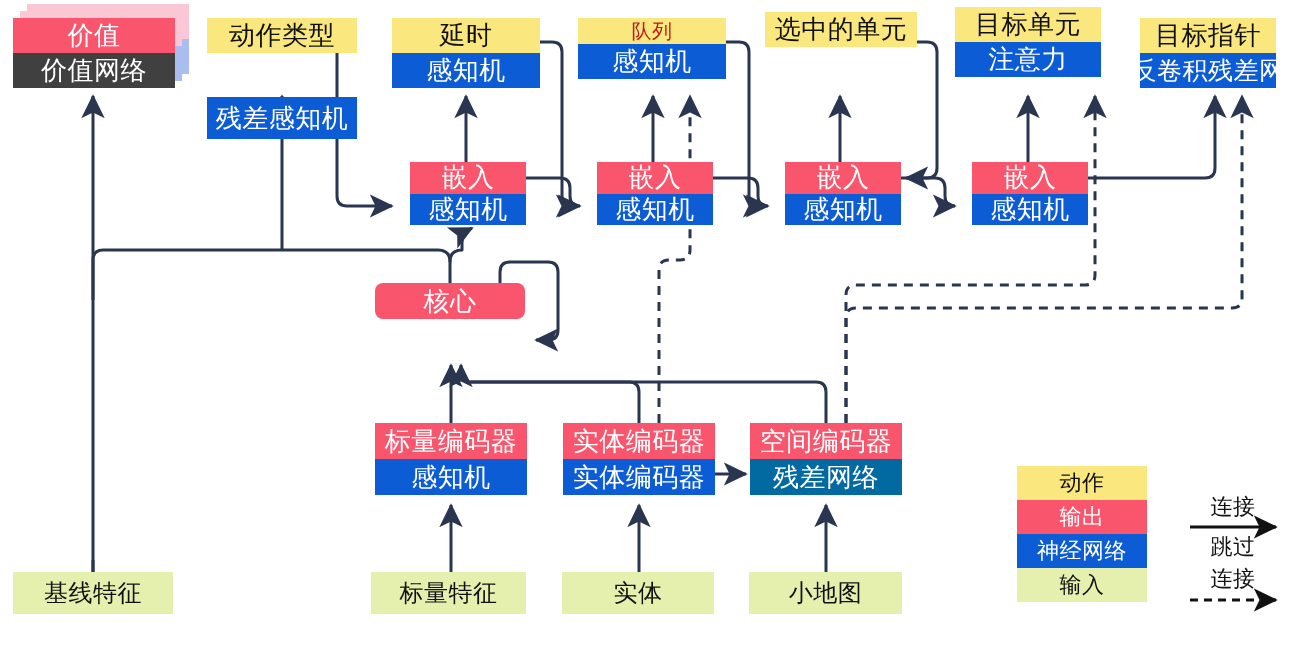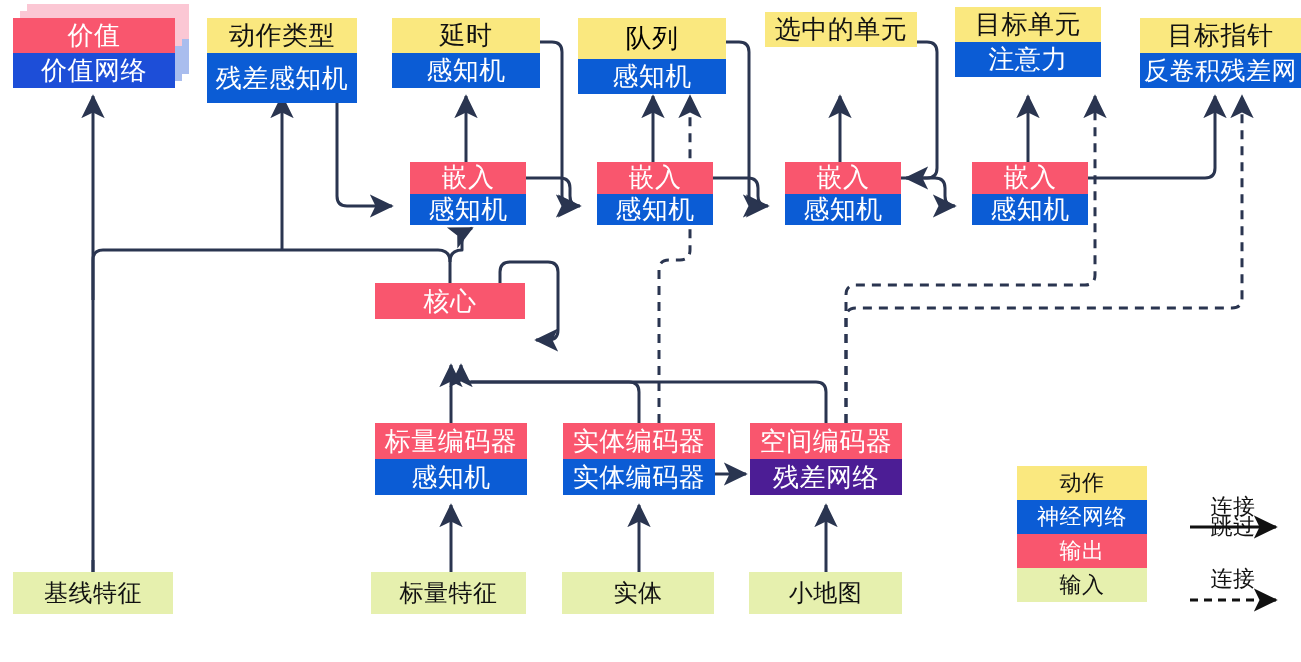--- a/index.html
+++ b/index.html
@@ -85,94 +85,94 @@
       <div class="shadow" style="left: 27px; top: 4px; width: 162px; height: 70px;">
         <div style="height: 35px; background: rgb(251, 199, 212);"></div>
         <div style="height: 35px; background: rgb(169, 189, 238);"></div>
       </div>
       <div class="shadow" style="left: 20px; top: 11px; width: 162px; height: 70px;">
         <div style="height: 35px; background: rgb(251, 199, 212);"></div>
         <div style="height: 35px; background: rgb(169, 189, 238);"></div>
       </div>
       <div class="node" style="left: 13px; top: 18px; width: 162px; height: 70px;">
         <div class="cell" style="height: 35px; background: rgb(249, 86, 110); color: rgb(255, 255, 255); font-size: 26px;">价值</div>
-        <div class="cell" style="height: 35px; background: #1d4ed8; color: rgb(255, 255, 255); font-size: 26px;">价值网络</div>
+        <div class="cell" style="height: 35px; background: #404040; color: rgb(255, 255, 255); font-size: 26px;">价值网络</div>
       </div>
       <div class="node" style="left: 207px; top: 18px; width: 150px; height: 70px;">
         <div class="cell" style="height: 35px; background: rgb(250, 232, 127); color: rgb(17, 17, 17); font-size: 26px;">动作类型</div>
-        <div class="cell" style="height: 50px; background: rgb(11, 92, 213); color: rgb(255, 255, 255); font-size: 26px;">残差感知机</div>
+        <div class="cell" style="height: 42px; background: rgb(11, 92, 213); color: rgb(255, 255, 255); font-size: 26px; margin-top: 44px;">残差感知机</div>
       </div>
       <div class="node" style="left: 392px; top: 18px; width: 148px; height: 70px;">
         <div class="cell" style="height: 35px; background: rgb(250, 232, 127); color: rgb(17, 17, 17); font-size: 26px;">延时</div>
         <div class="cell" style="height: 35px; background: rgb(11, 92, 213); color: rgb(255, 255, 255); font-size: 26px;">感知机</div>
       </div>
       <div class="node" style="left: 578px; top: 18px; width: 148px; height: 70px;">
-        <div class="cell" style="height: 41px; background: rgb(250, 232, 127); color: #000000; font-size: 26px;">队列</div>
+        <div class="cell" style="height: 26px; background: rgb(250, 232, 127); color: #b91c1c; font-size: 20px;">队列</div>
         <div class="cell" style="height: 35px; background: rgb(11, 92, 213); color: rgb(255, 255, 255); font-size: 26px;">感知机</div>
       </div>
       <div class="node" style="left: 765px; top: 12px; width: 152px; height: 70px;">
         <div class="cell" style="height: 35px; background: rgb(250, 232, 127); color: rgb(17, 17, 17); font-size: 26px;">选中的单元</div>
       </div>
       <div class="node" style="left: 955px; top: 7px; width: 146px; height: 70px;">
         <div class="cell" style="height: 35px; background: rgb(250, 232, 127); color: rgb(17, 17, 17); font-size: 26px;">目标单元</div>
         <div class="cell" style="height: 35px; background: rgb(11, 92, 213); color: rgb(255, 255, 255); font-size: 26px;">注意力</div>
       </div>
-      <div class="node" style="left: 1140px; top: 18px; width: 161px; height: 70px;">
+      <div class="node" style="left: 1140px; top: 18px; width: 136px; height: 70px;">
         <div class="cell" style="height: 35px; background: rgb(250, 232, 127); color: rgb(17, 17, 17); font-size: 26px;">目标指针</div>
         <div class="cell" style="height: 35px; background: rgb(11, 92, 213); color: rgb(255, 255, 255); font-size: 25px;">反卷积残差网</div>
       </div>
       <div class="node" style="left: 410px; top: 162px; width: 116px; height: 63px;">
         <div class="cell" style="height: 31.5px; background: rgb(249, 86, 110); color: rgb(255, 255, 255); font-size: 26px;">嵌入</div>
         <div class="cell" style="height: 31.5px; background: rgb(11, 92, 213); color: rgb(255, 255, 255); font-size: 26px;">感知机</div>
       </div>
       <div class="node" style="left: 597px; top: 162px; width: 116px; height: 63px;">
         <div class="cell" style="height: 31.5px; background: rgb(249, 86, 110); color: rgb(255, 255, 255); font-size: 26px;">嵌入</div>
         <div class="cell" style="height: 31.5px; background: rgb(11, 92, 213); color: rgb(255, 255, 255); font-size: 26px;">感知机</div>
       </div>
       <div class="node" style="left: 785px; top: 162px; width: 116px; height: 63px;">
         <div class="cell" style="height: 31.5px; background: rgb(249, 86, 110); color: rgb(255, 255, 255); font-size: 26px;">嵌入</div>
         <div class="cell" style="height: 31.5px; background: rgb(11, 92, 213); color: rgb(255, 255, 255); font-size: 26px;">感知机</div>
       </div>
       <div class="node" style="left: 972px; top: 162px; width: 116px; height: 63px;">
         <div class="cell" style="height: 31.5px; background: rgb(249, 86, 110); color: rgb(255, 255, 255); font-size: 26px;">嵌入</div>
         <div class="cell" style="height: 31.5px; background: rgb(11, 92, 213); color: rgb(255, 255, 255); font-size: 26px;">感知机</div>
       </div>
       <div class="node" style="left: 375px; top: 283px; width: 150px; height: 72px;">
-        <div class="cell" style="height: 36px; background: rgb(249, 86, 110); color: rgb(255, 255, 255); font-size: 26px;">核心</div>
+        <div class="cell" style="height: 36px; background: rgb(249, 86, 110); color: rgb(255, 255, 255); font-size: 26px; border-radius: 8px;">核心</div>
       </div>
       <div class="node" style="left: 375px; top: 423px; width: 152px; height: 72px;">
         <div class="cell" style="height: 36px; background: rgb(249, 86, 110); color: rgb(255, 255, 255); font-size: 26px;">标量编码器</div>
         <div class="cell" style="height: 36px; background: rgb(11, 92, 213); color: rgb(255, 255, 255); font-size: 26px;">感知机</div>
       </div>
       <div class="node" style="left: 563px; top: 423px; width: 152px; height: 72px;">
         <div class="cell" style="height: 36px; background: rgb(249, 86, 110); color: rgb(255, 255, 255); font-size: 26px;">实体编码器</div>
         <div class="cell" style="height: 36px; background: rgb(11, 92, 213); color: rgb(255, 255, 255); font-size: 26px;">实体编码器</div>
       </div>
       <div class="node" style="left: 750px; top: 423px; width: 152px; height: 72px;">
         <div class="cell" style="height: 36px; background: rgb(249, 86, 110); color: rgb(255, 255, 255); font-size: 26px;">空间编码器</div>
-        <div class="cell" style="height: 36px; background: #4c1d95; color: rgb(255, 255, 255); font-size: 26px;">残差网络</div>
+        <div class="cell" style="height: 36px; background: #0369a1; color: rgb(255, 255, 255); font-size: 26px;">残差网络</div>
       </div>
       <div class="node cell" style="left: 13px; top: 572px; width: 160px; height: 42px; background: rgb(230, 240, 174); color: rgb(17, 17, 17); font-size: 24px;">基线特征</div>
       <div class="node cell" style="left: 371px; top: 572px; width: 155px; height: 42px; background: rgb(230, 240, 174); color: rgb(17, 17, 17); font-size: 24px;">标量特征</div>
       <div class="node cell" style="left: 562px; top: 572px; width: 152px; height: 42px; background: rgb(230, 240, 174); color: rgb(17, 17, 17); font-size: 24px;">实体</div>
       <div class="node cell" style="left: 749px; top: 572px; width: 153px; height: 42px; background: rgb(230, 240, 174); color: rgb(17, 17, 17); font-size: 24px;">小地图</div>
     </div>
 
   <div class="node" style="left:1017px;top:466px;width:130px;">
     <div class="cell" style="height:34px;background:#FAE87F;color:#111;font-size:22px;">
       <span>动作</span>
     </div>
+    <div class="cell" style="height:34px;background:#F9566E;color:#fff;font-size:22px;">
+      <span>输出</span>
+    </div>
     <div class="cell" style="height:34px;background:#0B5CD5;color:#fff;font-size:22px;">
       <span>神经网络</span>
-    </div>
-    <div class="cell" style="height:34px;background:#F9566E;color:#fff;font-size:22px;">
-      <span>输出</span>
     </div>
     <div class="cell" style="height:34px;background:#E6F0AE;color:#111;font-size:22px;">
       <span>输入</span>
     </div>
   </div>
 
   <div class="node cell" style="left:1190px;top:494px;width:86px;height:26px;font-size:22px;color:#111;">连接</div>
-  <div class="node cell" style="left:1190px;top:514px;width:86px;height:26px;font-size:22px;color:#111;">跳过</div>
+  <div class="node cell" style="left:1190px;top:534px;width:86px;height:26px;font-size:22px;color:#111;">跳过</div>
   <div class="node cell" style="left:1190px;top:566px;width:86px;height:26px;font-size:22px;color:#111;">连接</div>
 
 </div>
 
 </body></html>

